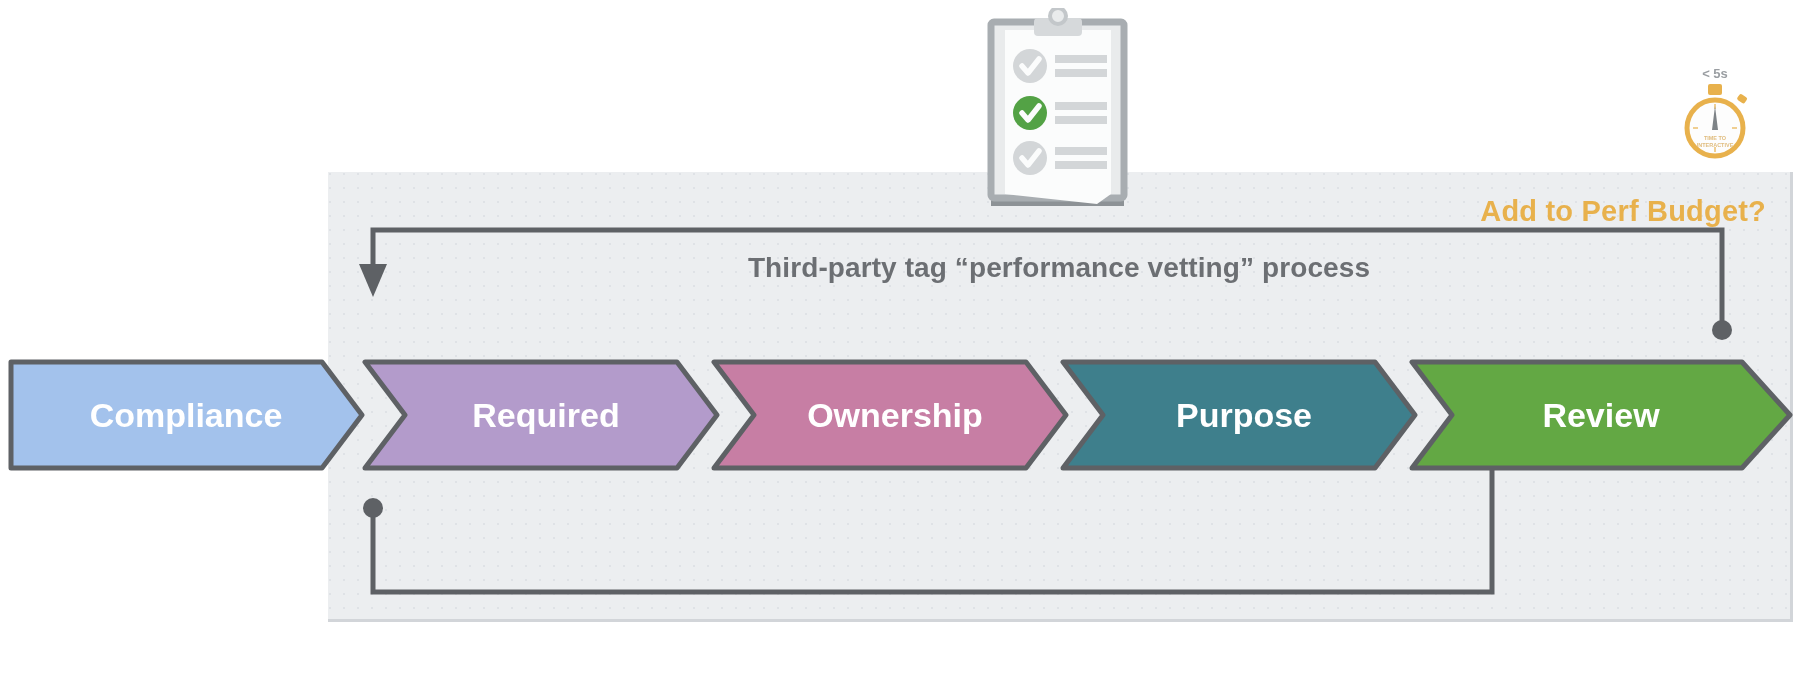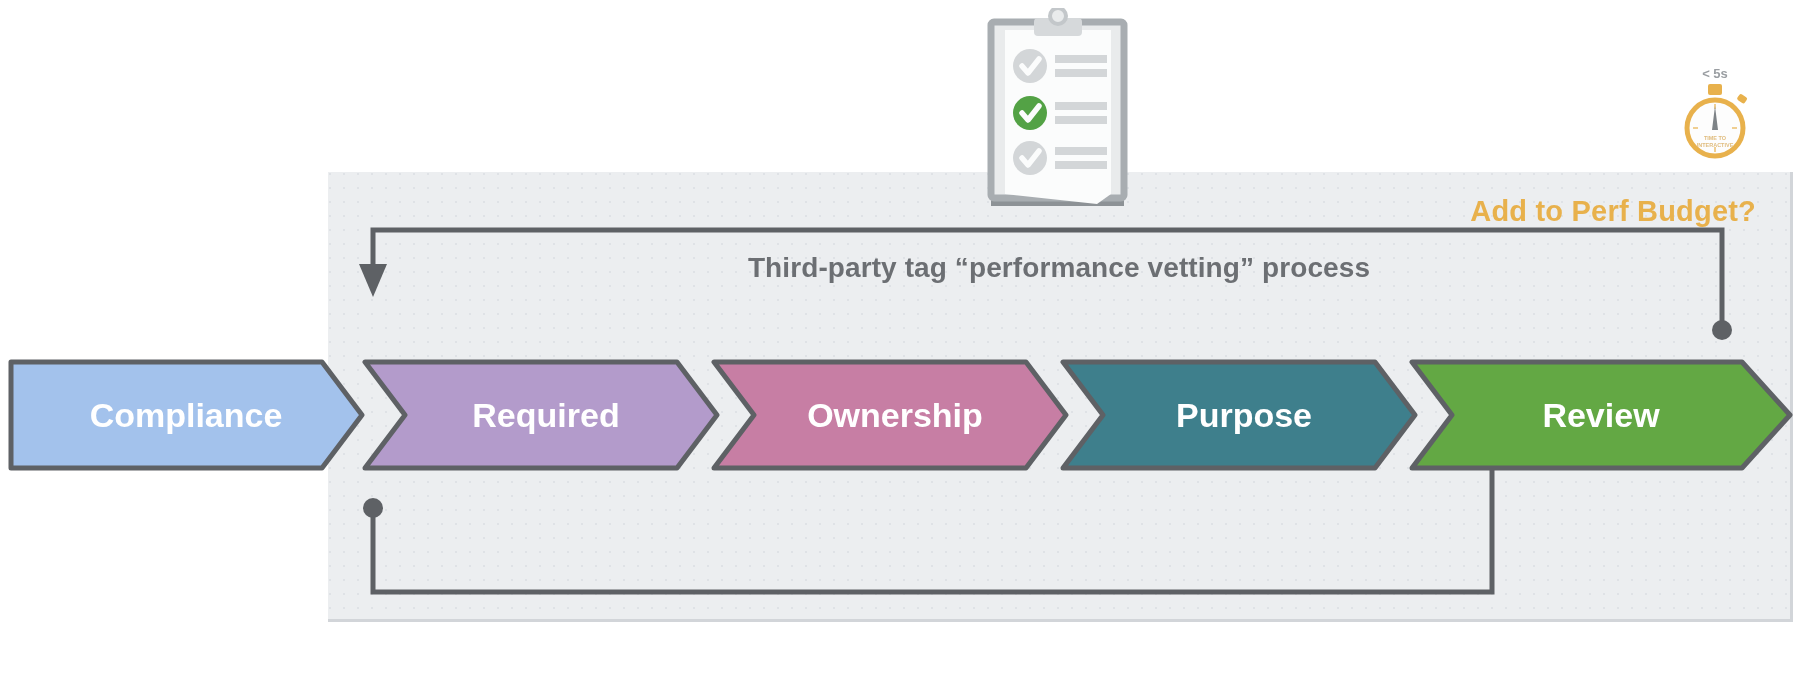--- a/index.html
+++ b/index.html
@@ -34,21 +34,21 @@
       radial-gradient(circle at 2px 2px, #dfe2e6 1.3px, transparent 1.4px);
     background-size: 14px 14px;
     border-right: 3px solid #d2d5d9;
     border-bottom: 3px solid #d2d5d9;
     box-sizing: border-box;
   }
 
   
   .perf-budget {
     position: absolute;
-    right: 34px;
+    right: 24px;
     top: 23px;
     font-size: 29px;
     font-weight: bold;
     color: #e8b14c;
     letter-spacing: 0.2px;
     white-space: nowrap;
   }
 
   .process-title {
     position: absolute;

